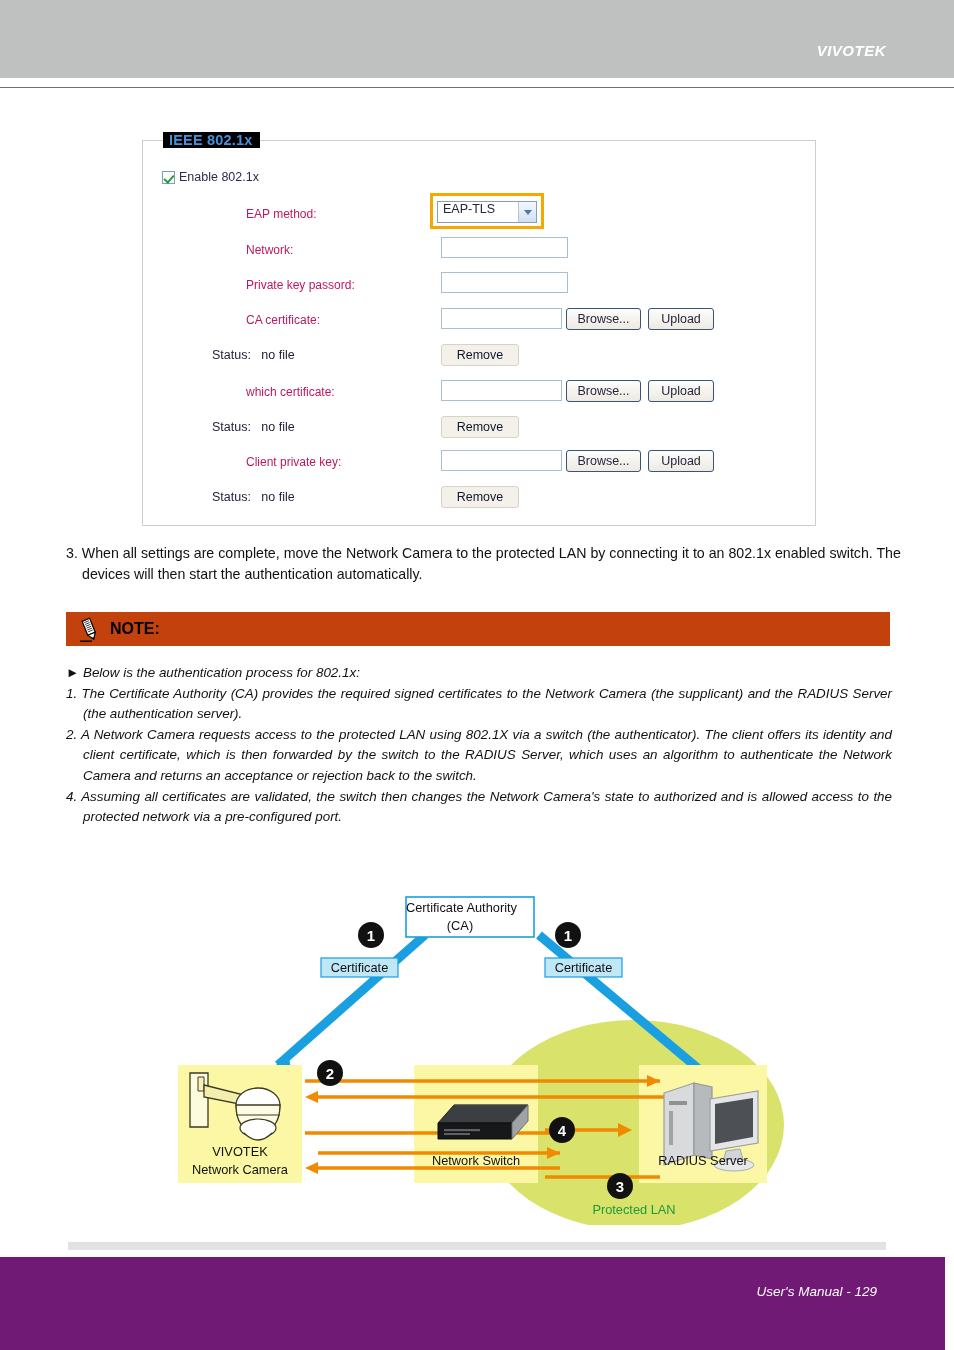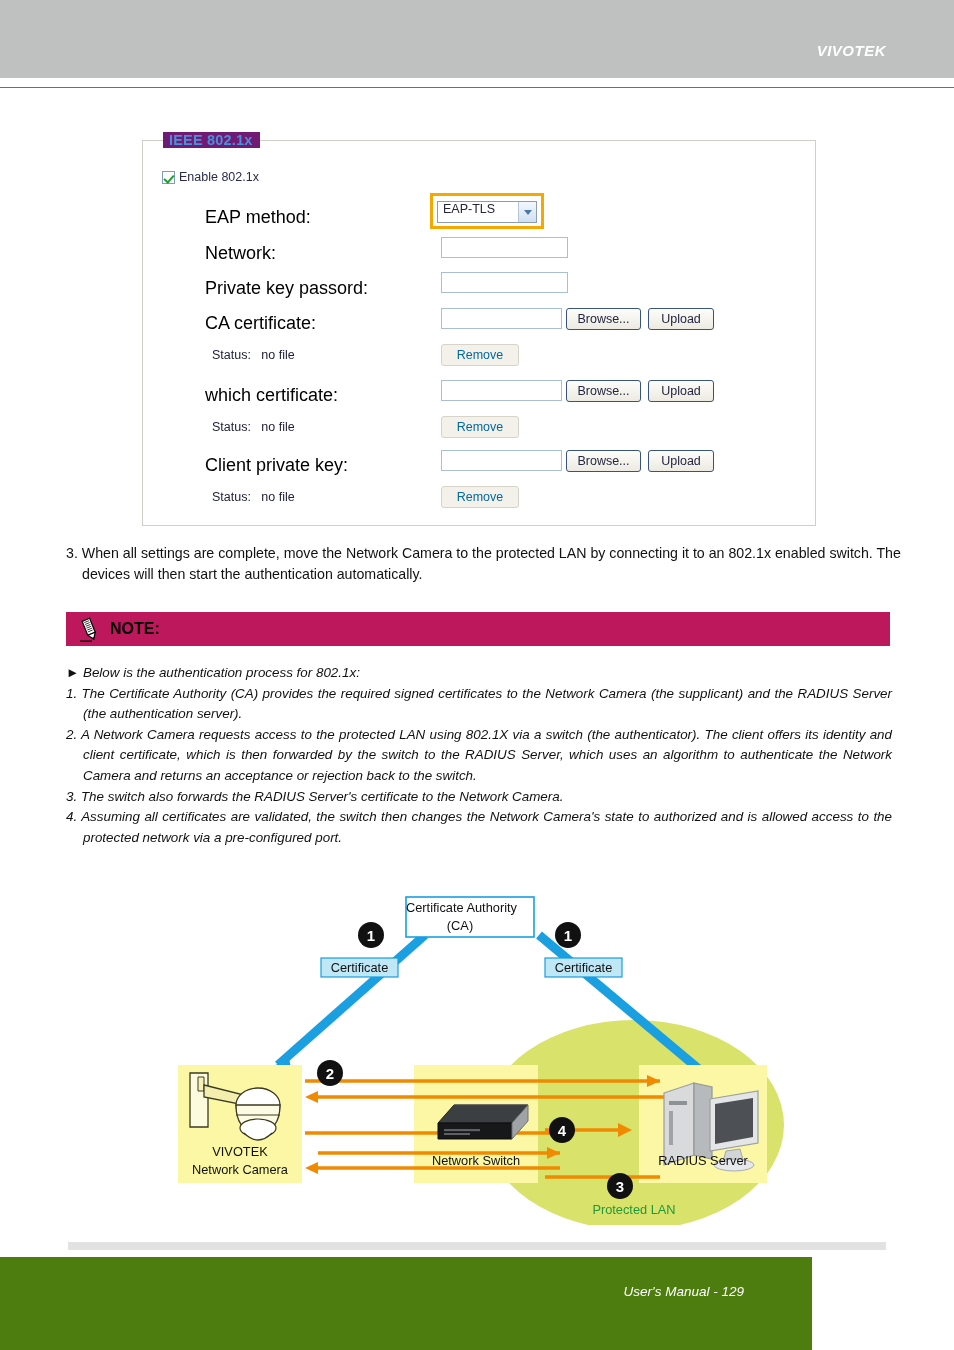--- a/index.html
+++ b/index.html
@@ -49,21 +49,21 @@
     width: 674px;
     height: 386px;
     border: 1px solid #d2cfc8;
     box-sizing: border-box;
     background: #ffffff;
   }
   .legend {
     position: absolute;
     left: 163px;
     top: 132px;
-    background: #701a75;
+    background: #000000;
     padding: 0 7px 0 6px;
     color: #4a90d9;
     font-weight: bold;
     font-size: 14.5px;
     letter-spacing: .2px;
   }
 
   .enable-row {
     position: absolute;
     left: 162px;
@@ -89,23 +89,24 @@
     border-width: 0 2px 2px 0;
     transform: rotate(42deg);
   }
   .enable-label {
     font-size: 12.5px;
     color: #2b2b4e;
   }
 
   .field-label {
     position: absolute;
-    font-size: 18px;
-    color: #000000;
+    font-size: 12px;
+    color: #be185d;
     white-space: nowrap;
+    margin-left: 41px;
   }
   .status-label {
     position: absolute;
     font-size: 12.5px;
     color: #23233c;
     white-space: nowrap;
   }
 
   .txtbox {
     position: absolute;
@@ -169,21 +170,21 @@
     color: #252540;
     display: flex;
     align-items: center;
     justify-content: center;
     box-sizing: border-box;
     cursor: pointer;
   }
   .btn.disabled {
     border: 1px solid #d6d3c8;
     background: #f3f1ea;
-    color: #0369a1;
+    color: #0f172a;
     cursor: default;
   }
 
   
   .step-para {
     position: absolute;
     left: 66px;
     top: 543px;
     width: 824px;
     font-size: 14.2px;
@@ -193,21 +194,21 @@
     padding-left: 16px;
   }
 
   
   .note-band {
     position: absolute;
     left: 66px;
     top: 612px;
     width: 824px;
     height: 34px;
-    background: #be185d;
+    background: #c2410c;
   }
   .note-pencil {
     position: absolute;
     left: 12px; top: 5px;
     width: 24px; height: 26px;
   }
   .note-title {
     position: absolute;
     left: 44px;
     top: 50%;
@@ -260,23 +261,23 @@
     left: 68px;
     top: 1242px;
     width: 818px;
     height: 8px;
     background: #e2e2e2;
   }
   .footer-bar {
     position: absolute;
     left: 0;
     top: 1257px;
-    width: 812px;
+    width: 945px;
     height: 93px;
-    background: #4d7c0f;
+    background: #701a75;
   }
   .footer-text {
     position: absolute;
     right: 68px;
     top: 27px;
     color: #ffffff;
     font-style: italic;
     font-size: 13.5px;
   }
 </style>
@@ -359,21 +360,20 @@
     </g>
     <line x1="2" y1="24.2" x2="14" y2="24.2" stroke="#000" stroke-width="1.4"></line>
   </svg>
   <div class="note-title">NOTE:</div>
 </div>
 
 <div class="note-body">
   <div class="note-line first">► Below is the authentication process for 802.1x:</div>
   <div class="note-line">1. The Certificate Authority (CA) provides the required signed certificates to the Network Camera (the supplicant) and the RADIUS Server (the authentication server).</div>
   <div class="note-line">2. A Network Camera requests access to the protected LAN using 802.1X via a switch (the authenticator). The client offers its identity and client certificate, which is then forwarded by the switch to the RADIUS Server, which uses an algorithm to authenticate the Network Camera and returns an acceptance or rejection back to the switch.</div>
-  <div class="note-line last-of-item">3. The switch also forwards the RADIUS Server's certificate to the Network Camera.</div>
   <div class="note-line">4. Assuming all certificates are validated, the switch then changes the Network Camera's state to authorized and is allowed access to the protected network via a pre-configured port.</div>
 </div>
 
 <div class="diagram">
   <svg width="954" height="340" viewBox="0 0 954 340">
 
     <ellipse cx="634" cy="240" rx="150" ry="105" fill="#d9e26a"></ellipse>
 
     <g>
       <line x1="425" y1="50" x2="278" y2="180" stroke="#1a9fe0" stroke-width="9"></line>

